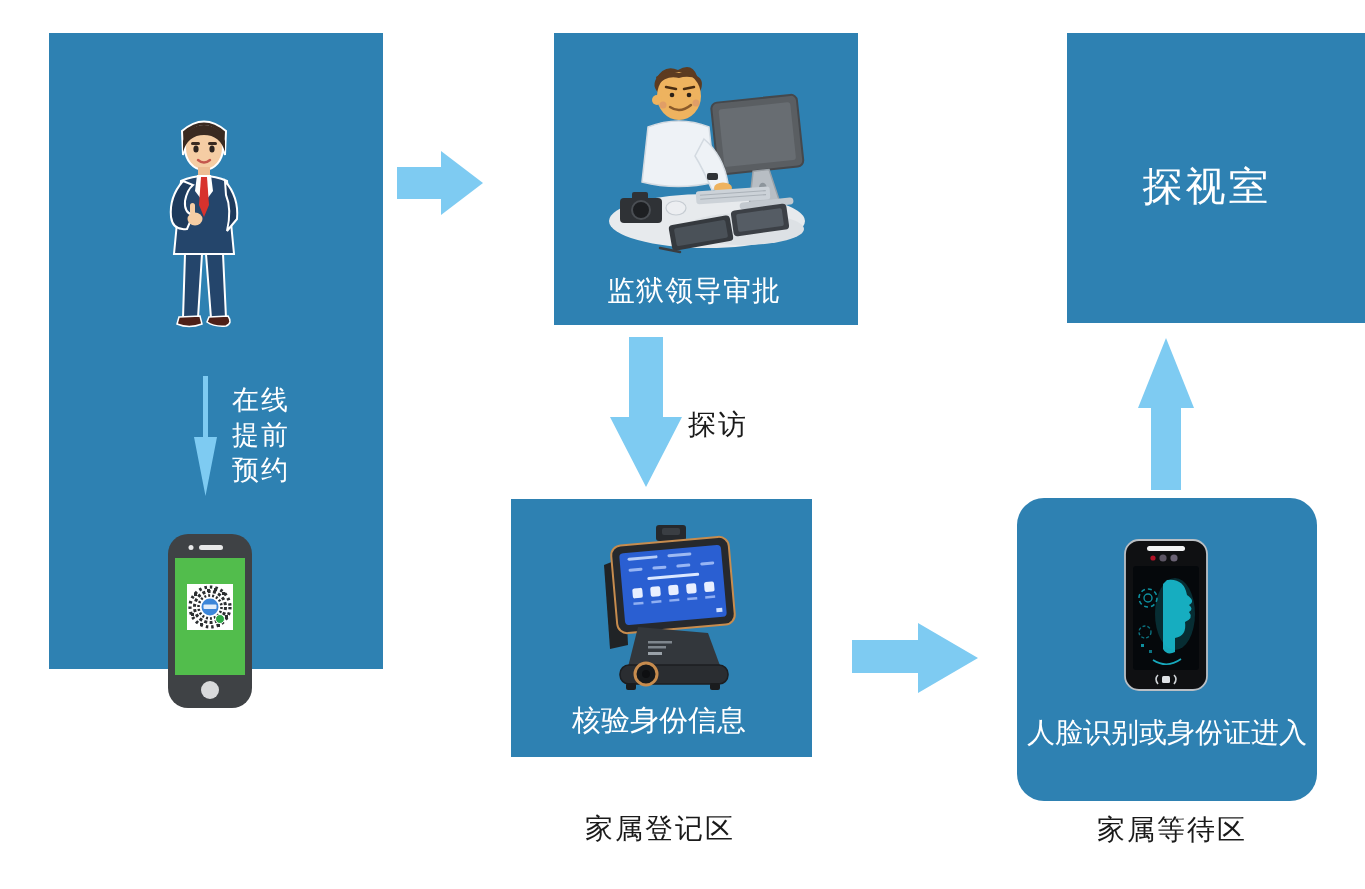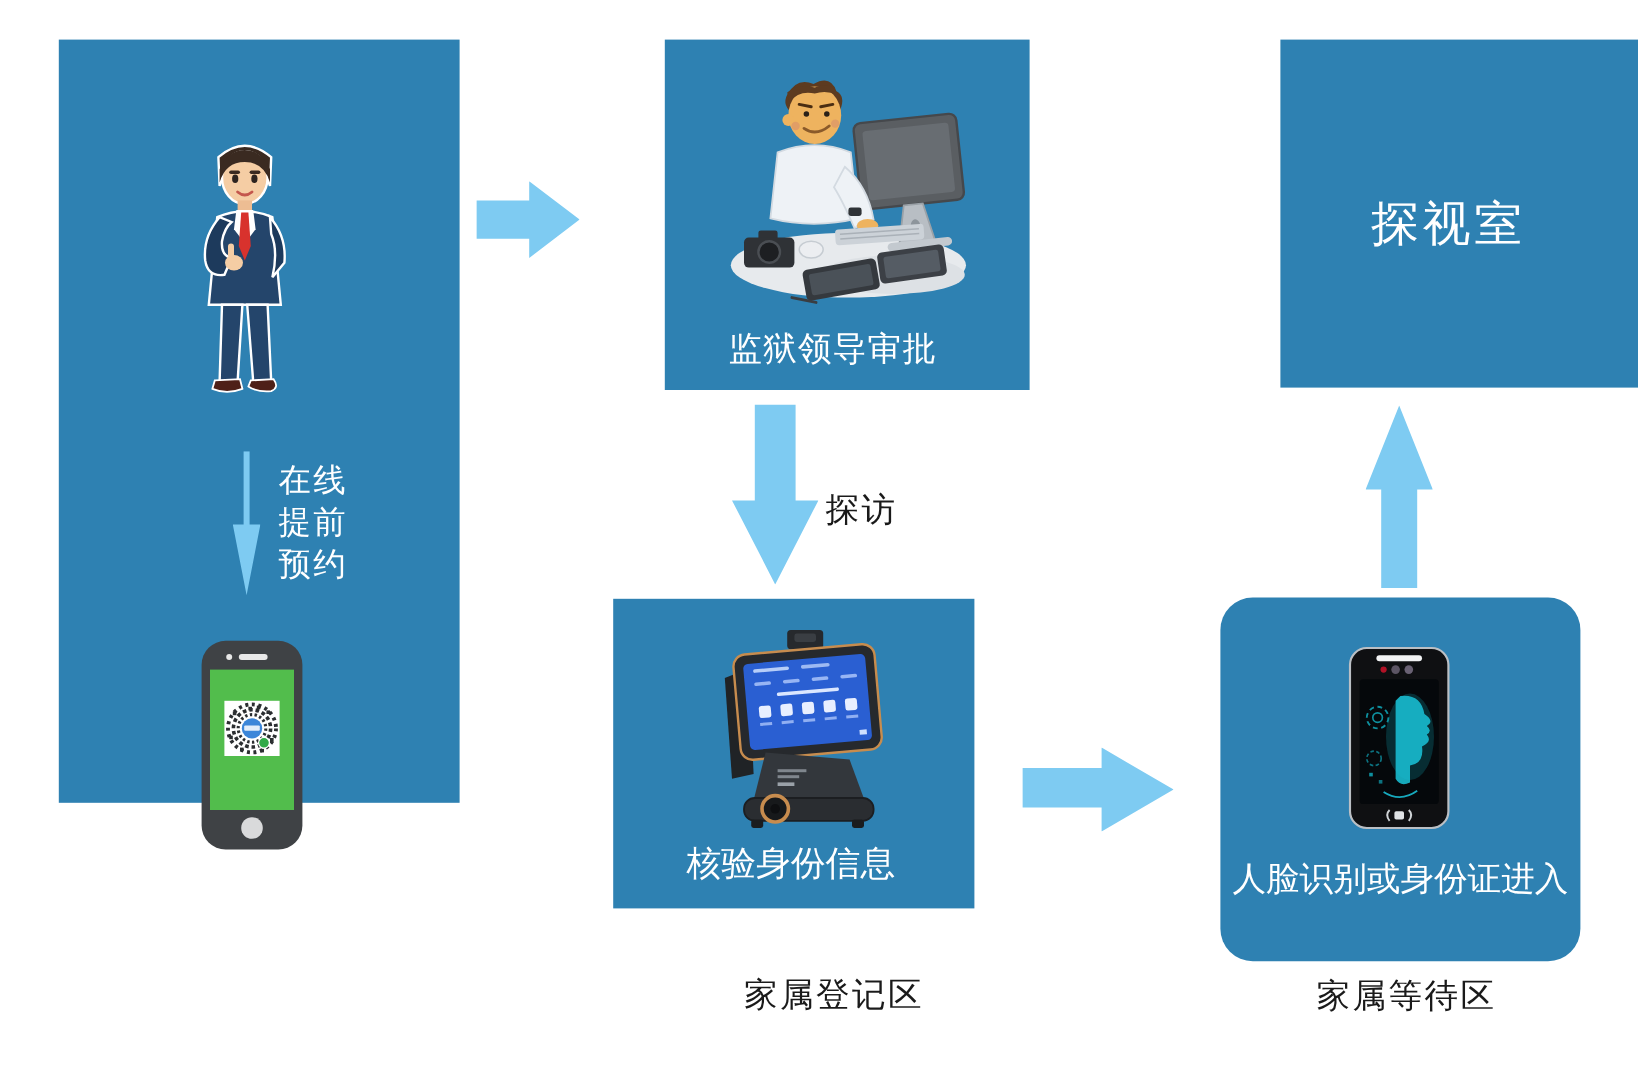--- a/index.html
+++ b/index.html
@@ -42,21 +42,21 @@
   .approval-label{left:0;right:24px;top:239px;text-align:center;
     color:var(--box-text,#fff);font-size:28px;letter-spacing:1px;}
   .registration-label{left:61px;top:202px;color:var(--box-text,#fff);
     font-size:29px;line-height:38px;white-space:nowrap;}
   .entry-label{left:0;right:0;top:216px;text-align:center;
     color:var(--box-text,#fff);font-size:28px;}
   .visit-room-label{color:var(--box-text,#fff);font-size:40px;letter-spacing:3px;}
   .visit-arrow-label{left:688px;top:406px;color:var(--label-text,#1a1a1a);
     font-size:28px;letter-spacing:2px;}
   .area-label{color:var(--label-text,#1a1a1a);font-size:28px;letter-spacing:2px;}
-  .area-label-registration{left:620px;top:810px;}
+  .area-label-registration{left:585px;top:810px;}
   .area-label-waiting{left:1097px;top:811px;}
 </style>
 </head>
 <body>
 
 <div class="canvas">
 
   <div class="box box-applicant">
 
     <svg class="abs ill-businessman" width="100" height="224" viewBox="0 0 100 224">

